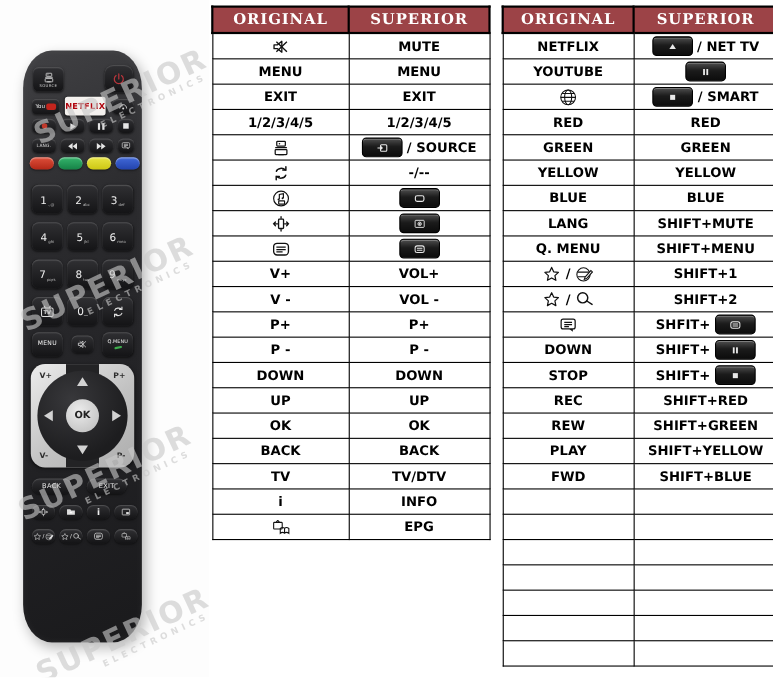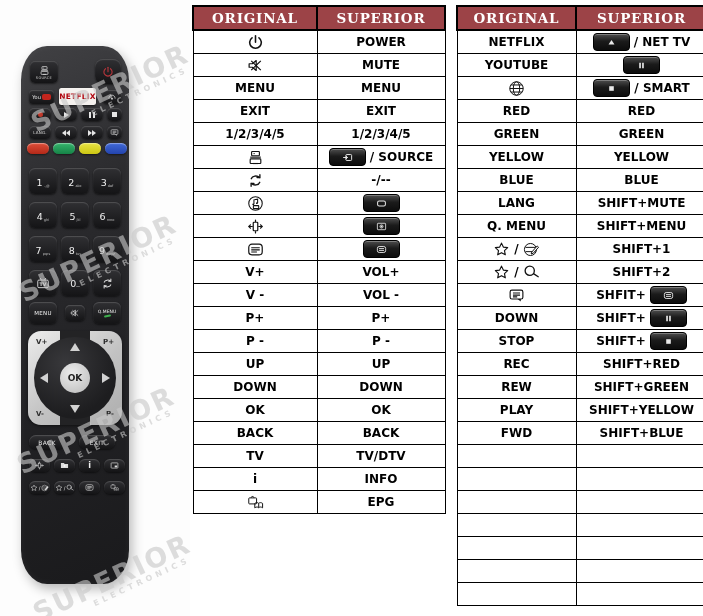--- a/index.html
+++ b/index.html
@@ -386,37 +386,20 @@
             <th>ORIGINAL</th>
             <th>SUPERIOR</th>
           </tr>
         </thead>
         <tbody>
           <tr>
             <td>
               <div class="cellwrap">
                 <span class="tbl-icon">
                   <svg viewBox="0 0 24 24">
-                    <path d="M12 2.5v9" stroke="currentColor" stroke-width="2.2" fill="none" stroke-linecap="round"></path>
-                    <path d="M7.1 5.4a8.2 8.2 0 1 0 9.8 0" stroke="currentColor" stroke-width="2.2" fill="none" stroke-linecap="round"></path>
-                  </svg>
-                </span>
-              </div>
-            </td>
-            <td>
-              <div class="cellwrap">
-                <span class="seg-text">POWER</span>
-              </div>
-            </td>
-          </tr>
-          <tr>
-            <td>
-              <div class="cellwrap">
-                <span class="tbl-icon">
-                  <svg viewBox="0 0 24 24">
                     <path d="M3 9.5h4.5L13 5v14l-5.5-4.5H3z" stroke="currentColor" stroke-width="1.7" fill="none" stroke-linejoin="round"></path>
                     <path d="M6 5.5 19.5 18.5 M19.5 5.5 6 18.5" stroke="currentColor" stroke-width="1.7" fill="none"></path>
                   </svg>
                 </span>
               </div>
             </td>
             <td>
               <div class="cellwrap">
                 <span class="seg-text">MUTE</span>
               </div>
@@ -618,38 +601,38 @@
             </td>
             <td>
               <div class="cellwrap">
                 <span class="seg-text">P -</span>
               </div>
             </td>
           </tr>
           <tr>
             <td>
               <div class="cellwrap">
+                <span class="seg-text">DOWN</span>
+              </div>
+            </td>
+            <td>
+              <div class="cellwrap">
+                <span class="seg-text">DOWN</span>
+              </div>
+            </td>
+          </tr>
+          <tr>
+            <td>
+              <div class="cellwrap">
                 <span class="seg-text">UP</span>
               </div>
             </td>
             <td>
               <div class="cellwrap">
                 <span class="seg-text">UP</span>
-              </div>
-            </td>
-          </tr>
-          <tr>
-            <td>
-              <div class="cellwrap">
-                <span class="seg-text">DOWN</span>
-              </div>
-            </td>
-            <td>
-              <div class="cellwrap">
-                <span class="seg-text">DOWN</span>
               </div>
             </td>
           </tr>
           <tr>
             <td>
               <div class="cellwrap">
                 <span class="seg-text">OK</span>
               </div>
             </td>
             <td>

